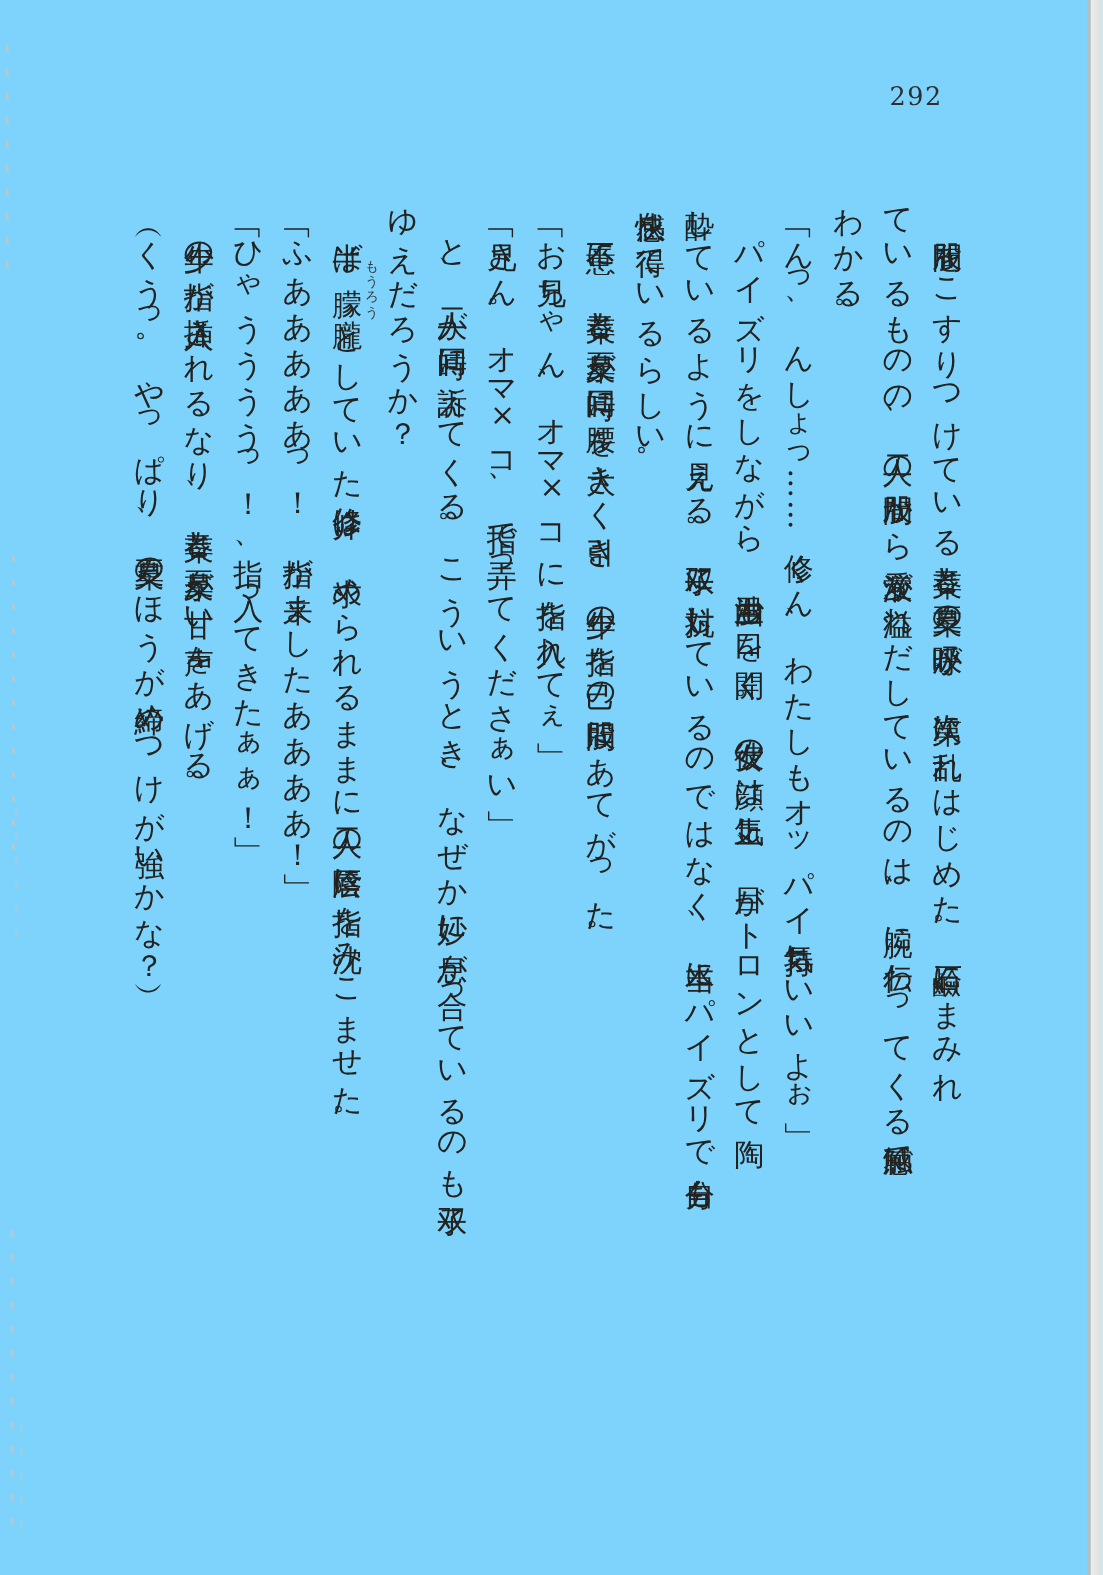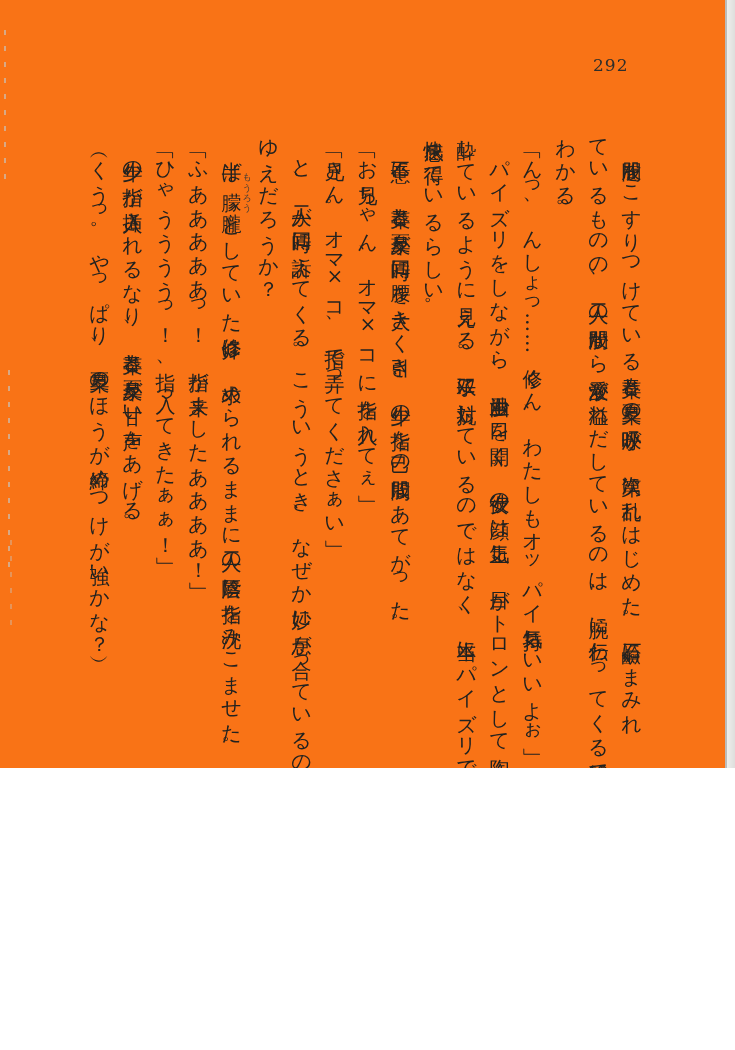--- a/index.html
+++ b/index.html
@@ -3,22 +3,22 @@
 <meta charset="utf-8">
 <style>
   html, body {
     margin: 0;
     padding: 0;
     background: #ffffff;
   }
   .page {
     position: relative;
     width: 735px;
-    height: 768px;
-    background: #f97316;
+    height: 1050px;
+    background: #7dd3fc;
     overflow: hidden;
     font-family: "DejaVu Serif", "Liberation Serif", serif;
     color: #222220;
   }
   .page-number {
     position: absolute;
     top: 55px;
     left: 593px;
     font-size: 17px;
     letter-spacing: 1px;

